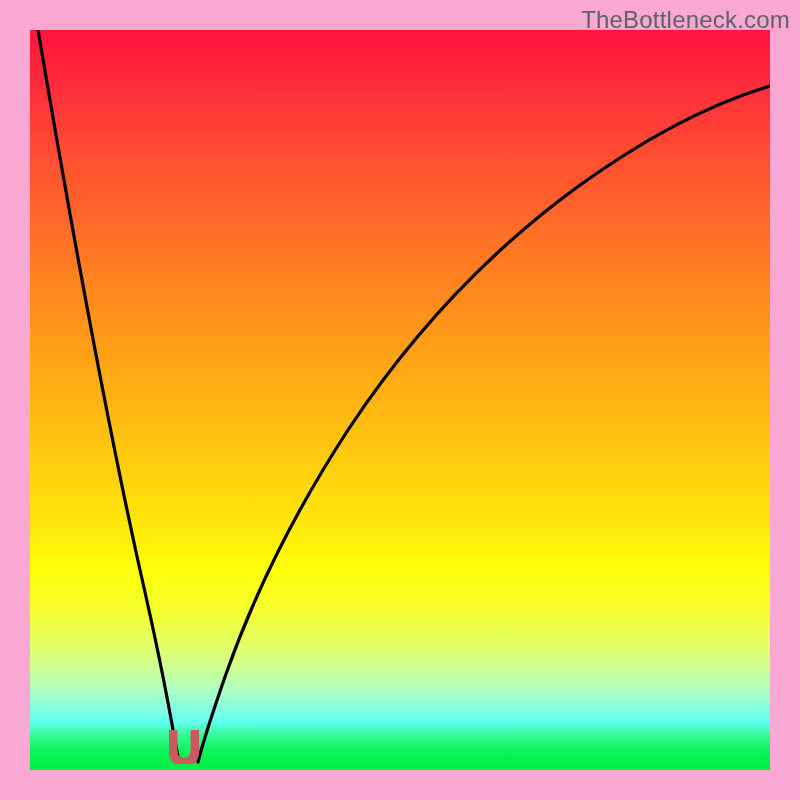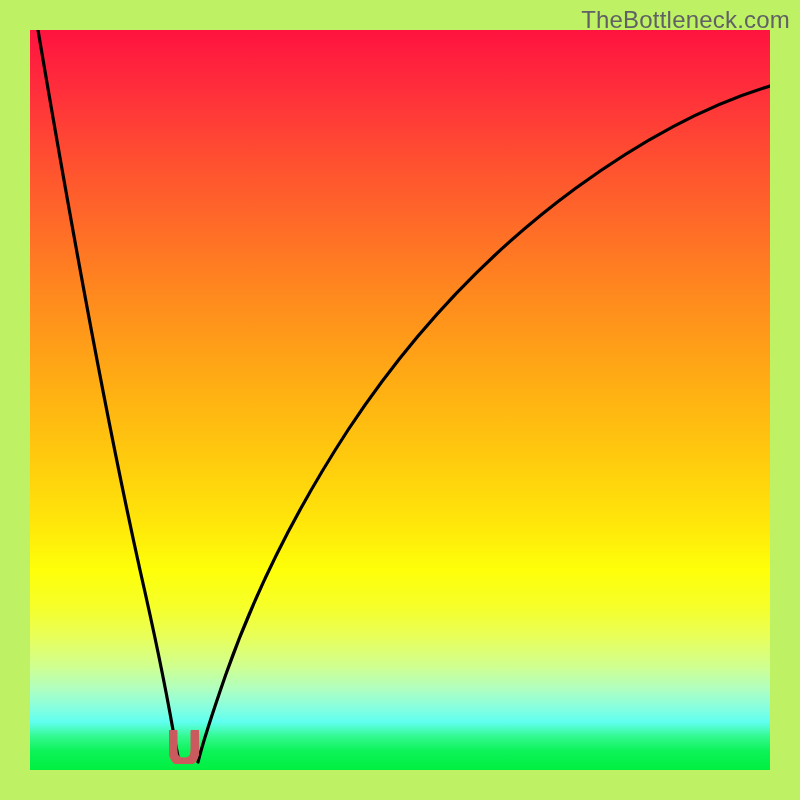--- a/index.html
+++ b/index.html
@@ -1,20 +1,20 @@
 <!DOCTYPE html>
 <html><head>
 <meta charset="utf-8">
 <style>
   * { margin: 0; padding: 0; box-sizing: border-box; }
   html, body { width: 800px; height: 800px; overflow: hidden; }
   .outer {
     width: 800px;
     height: 800px;
-    background: #bef264;
+    background: #f9a8d4;
     position: relative;
   }
   .watermark {
     position: absolute;
     top: 6px;
     right: 10px;
     color: #606066;
     font-family: Arial, Helvetica, sans-serif;
     font-size: 24px;
     font-weight: 400;

